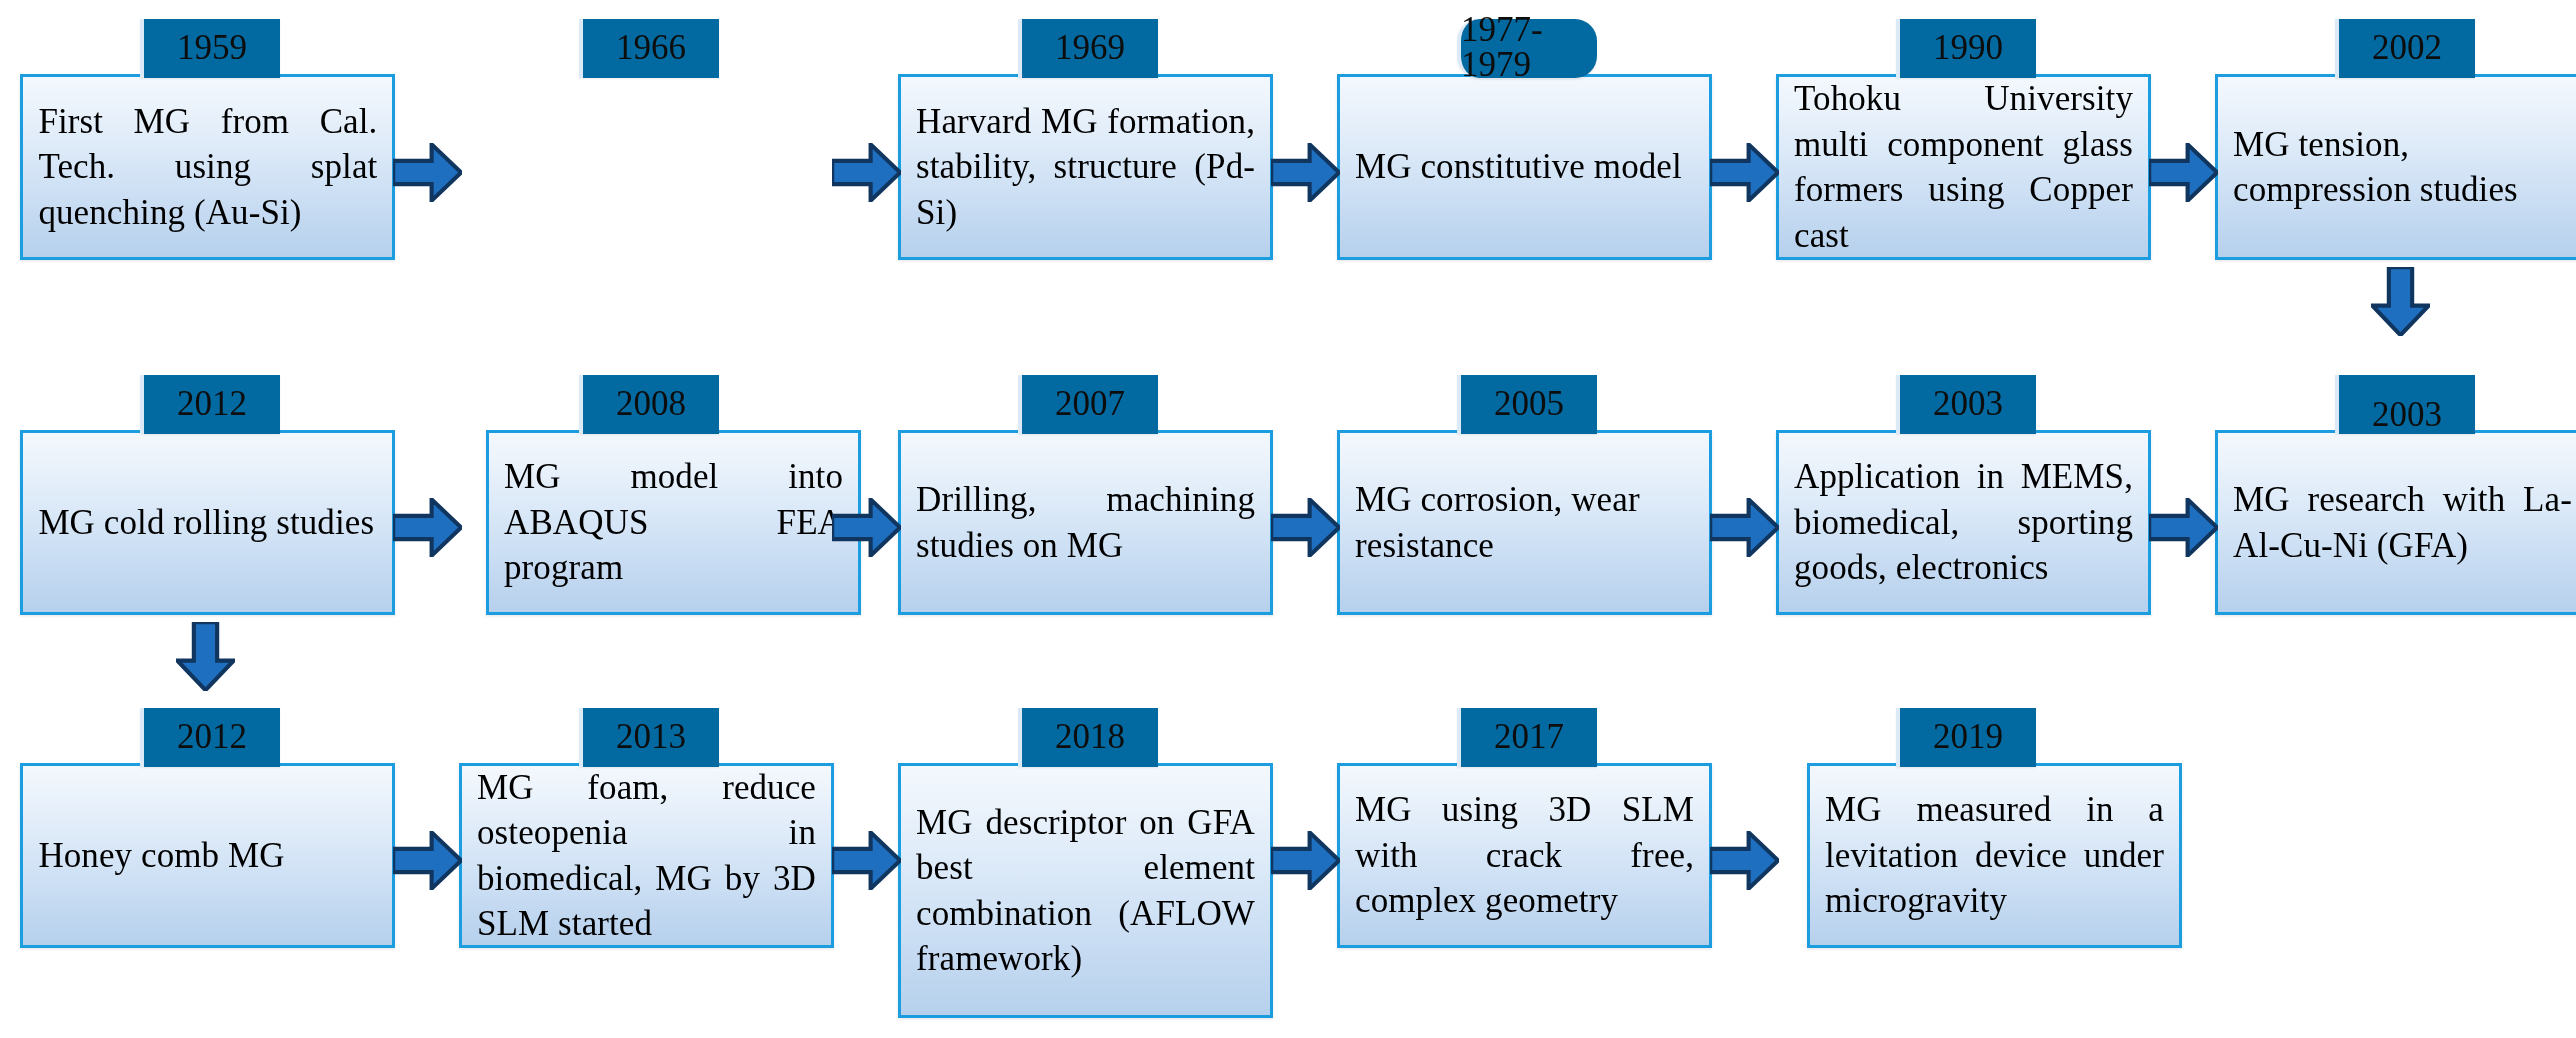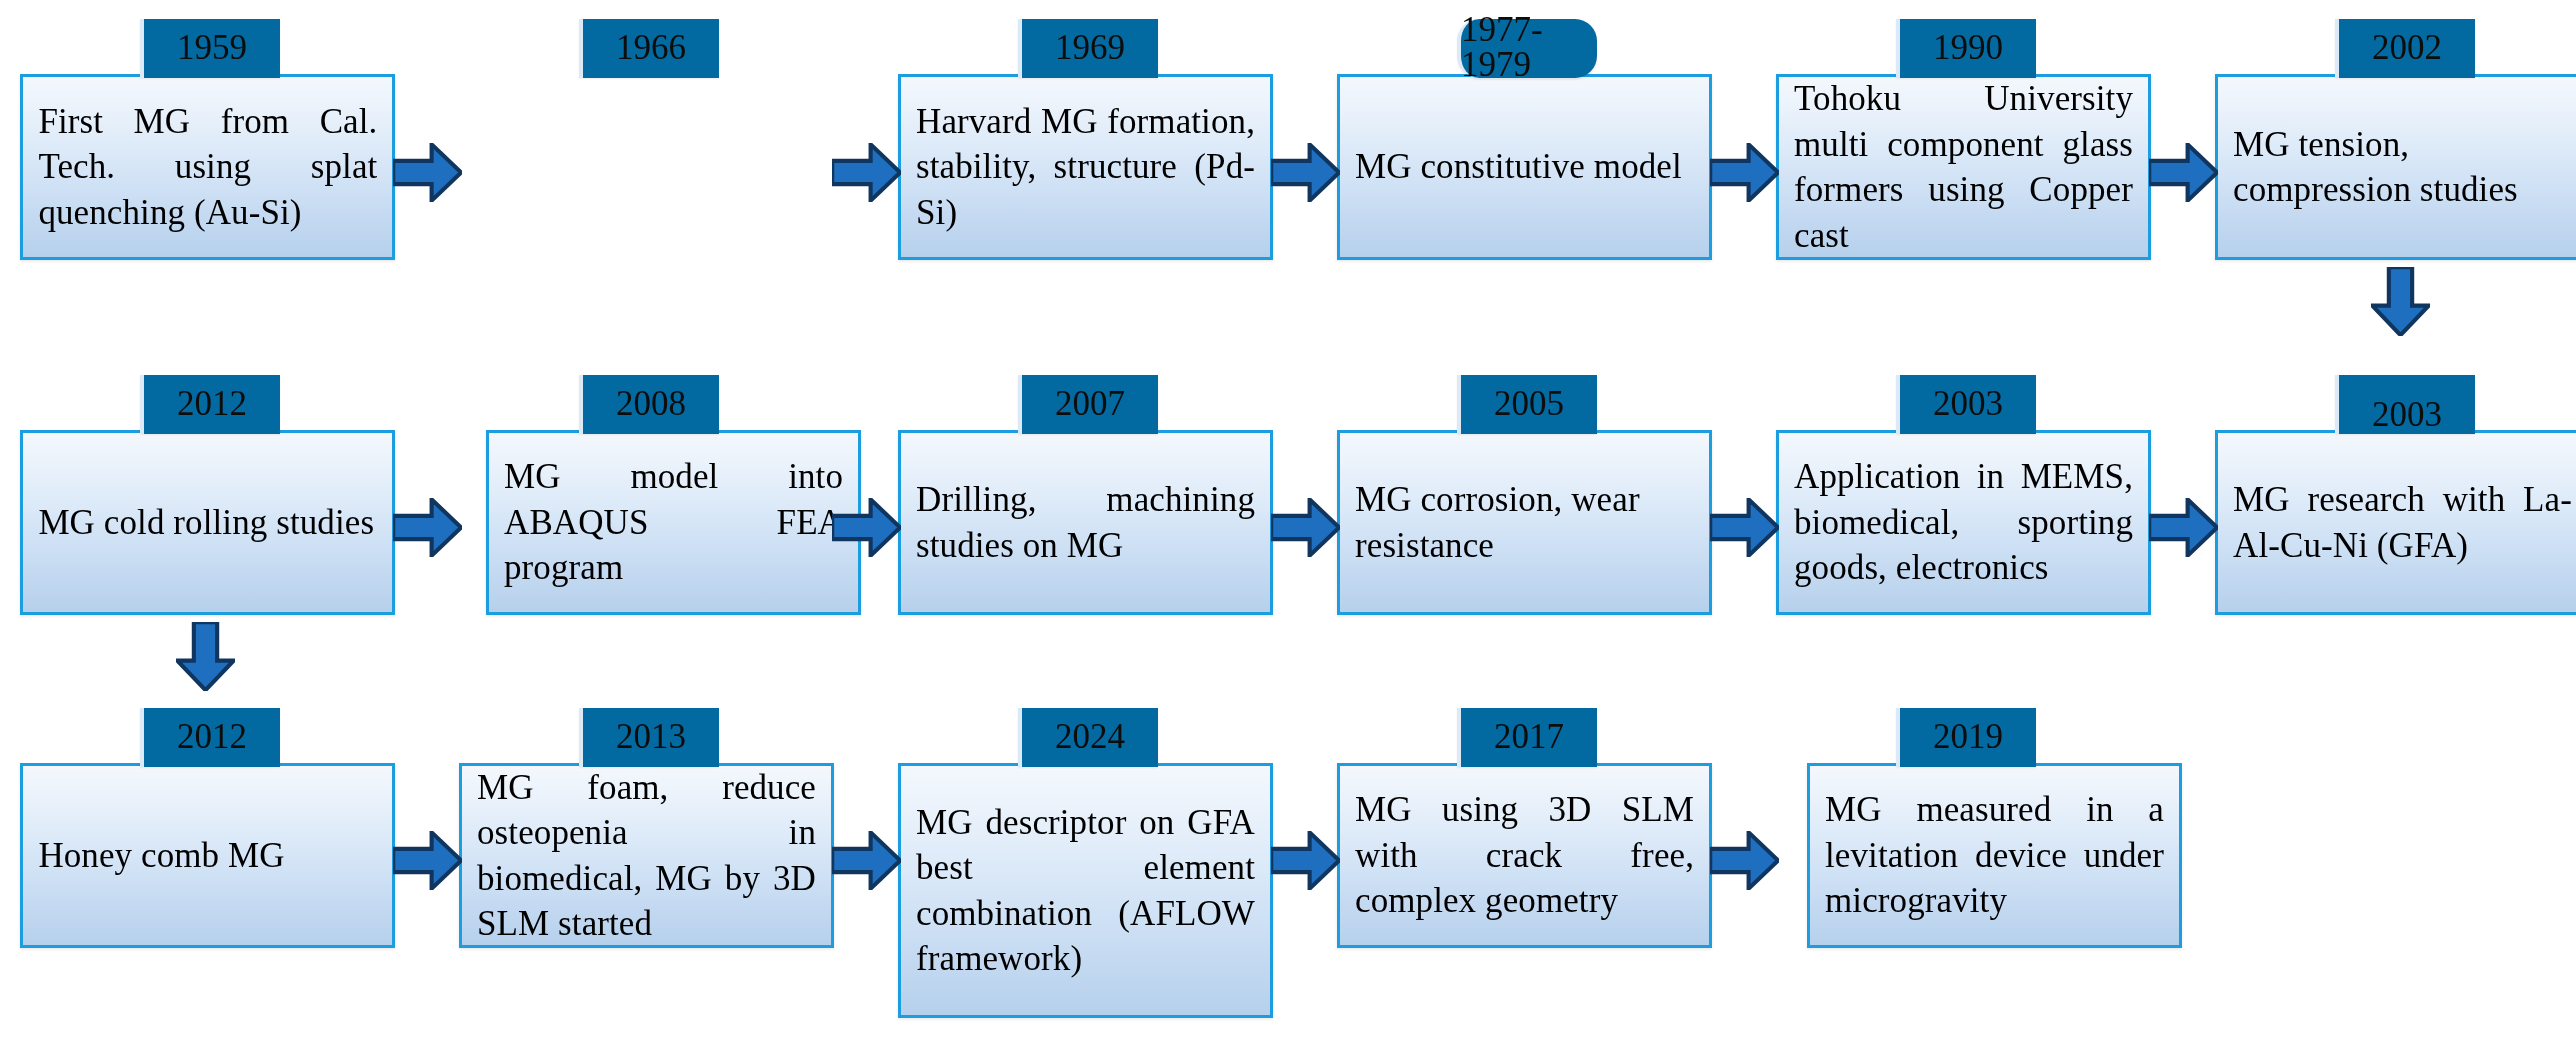--- a/index.html
+++ b/index.html
@@ -220,21 +220,21 @@
     </div>
     <div class="arrow" style="left: 832px; top: 831px;">
       <svg width="69" height="59" viewBox="0 0 100 86">
         <polygon points="0,26 56,26 56,2 99,43 56,84 56,60 0,60" fill="#1F6FC0" stroke="#10355E" stroke-width="6" stroke-linejoin="miter"></polygon>
       </svg>
     </div>
     <div class="node" style="left: 898px; top: 763px; width: 375px; height: 255px;">
       <div class="node-text">MG descriptor on GFA best element combination (AFLOW framework)</div>
     </div>
     <div class="year-chip" style="left: 1018px; top: 708px; width: 140px; height: 59px;">
-      <span>2024</span>
+      <span>2018</span>
     </div>
     <div class="arrow" style="left: 1271px; top: 831px;">
       <svg width="69" height="59" viewBox="0 0 100 86">
         <polygon points="0,26 56,26 56,2 99,43 56,84 56,60 0,60" fill="#1F6FC0" stroke="#10355E" stroke-width="6" stroke-linejoin="miter"></polygon>
       </svg>
     </div>
     <div class="node" style="left: 1337px; top: 763px; width: 375px; height: 185px;">
       <div class="node-text">MG using 3D SLM with crack free, complex geometry</div>
     </div>
     <div class="year-chip" style="left: 1457px; top: 708px; width: 140px; height: 59px;">

